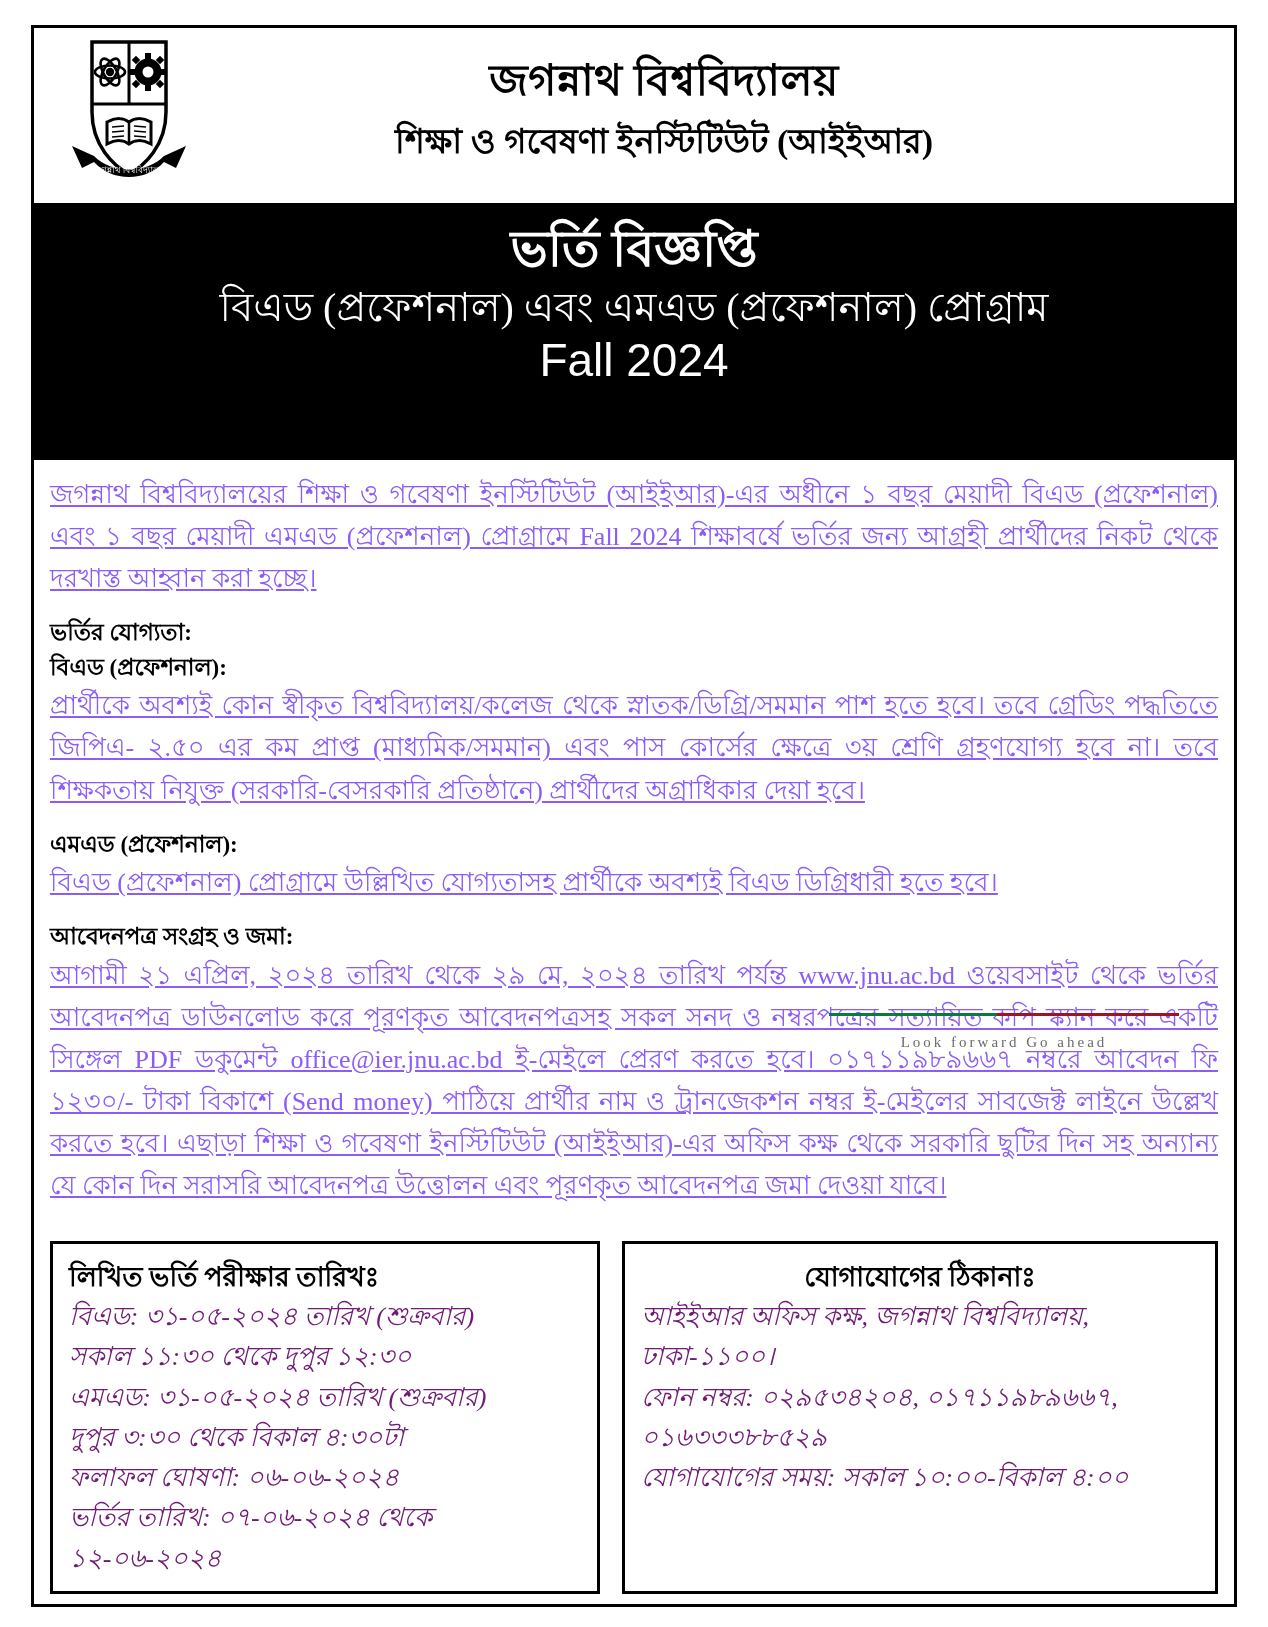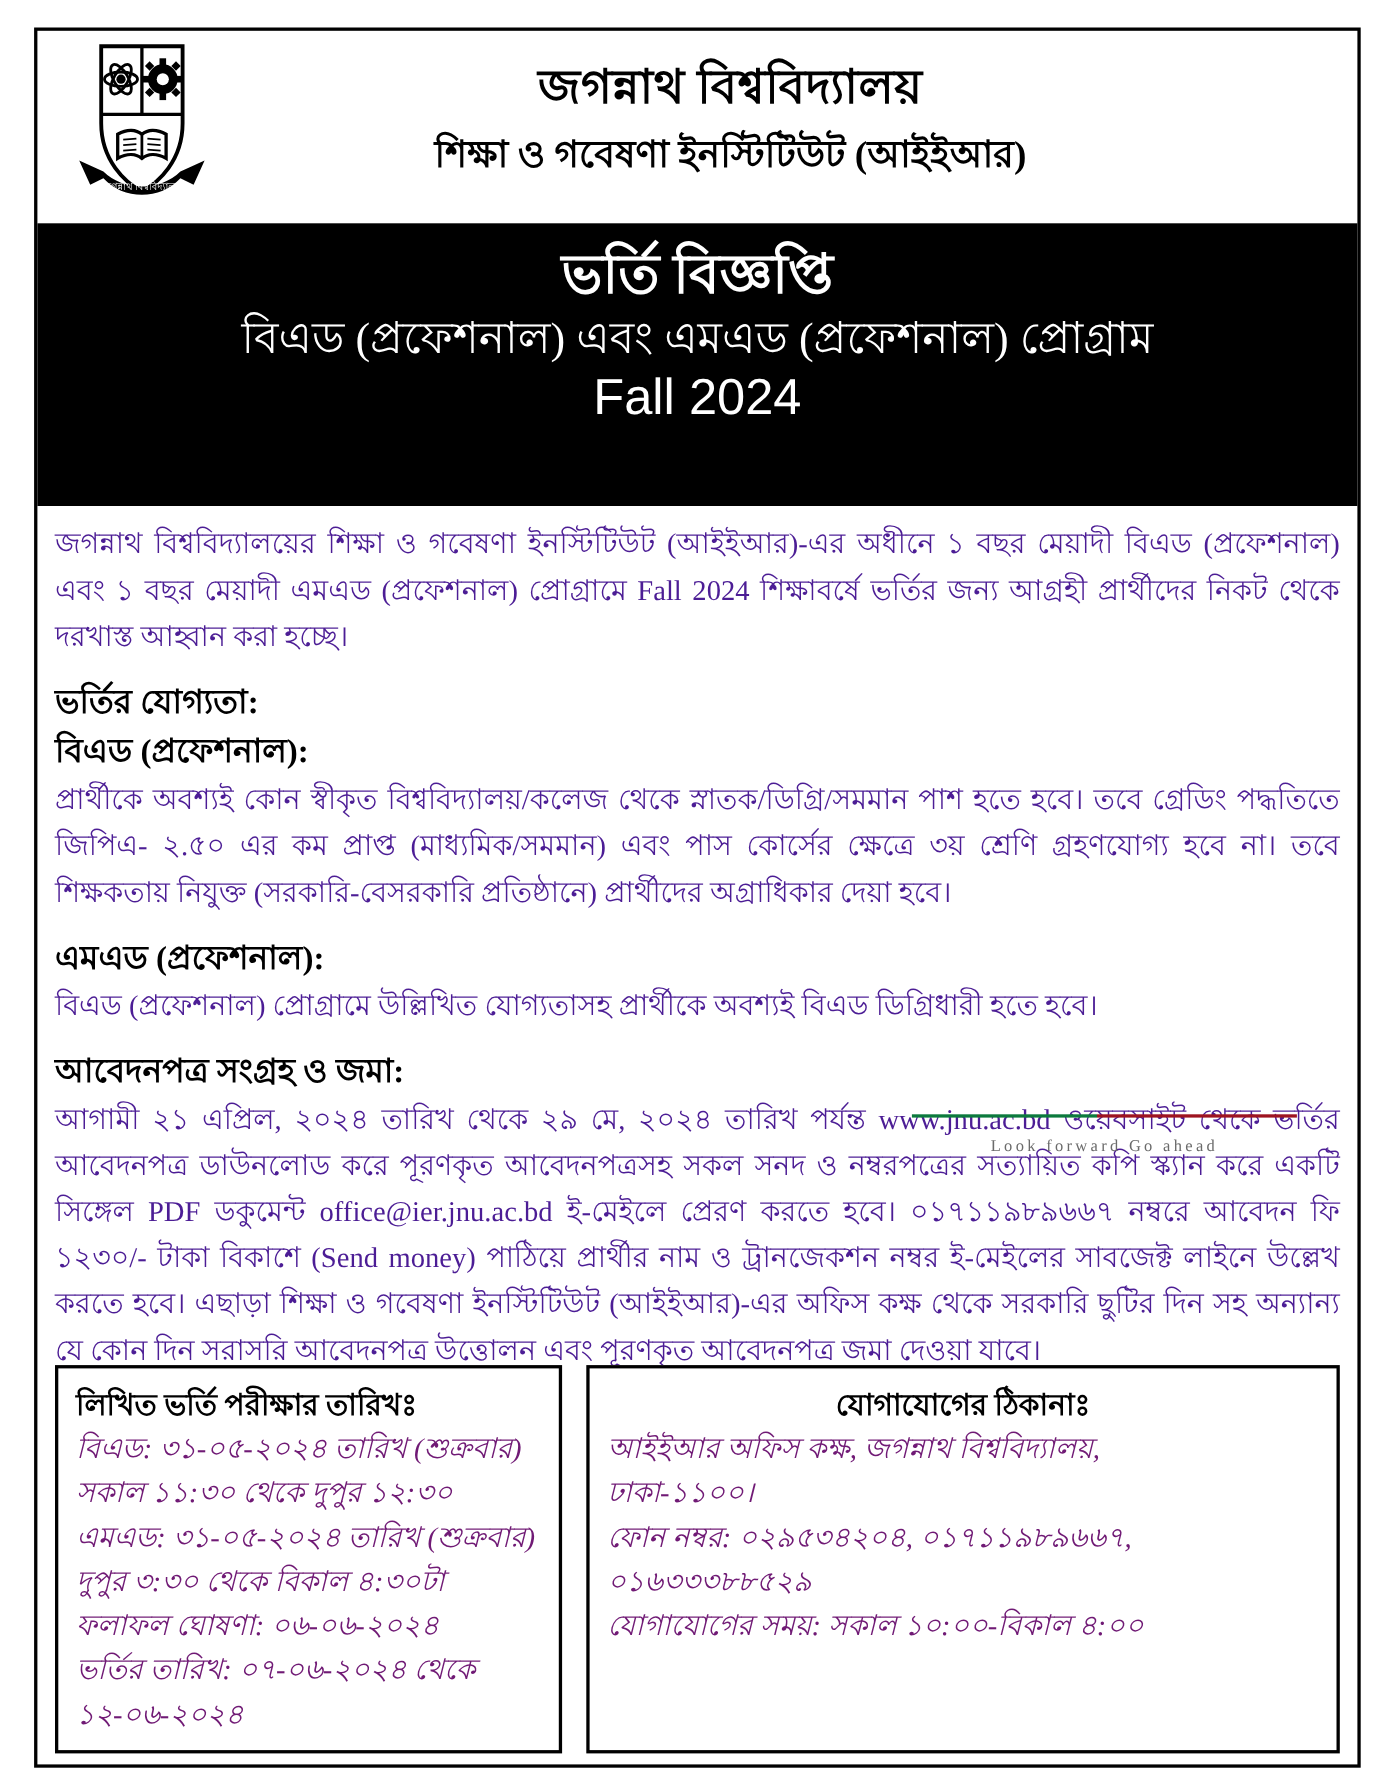--- a/index.html
+++ b/index.html
@@ -96,28 +96,29 @@
 
   
   .body {
     position: relative;
     padding: 14px 16px 0 16px;
   }
   .para {
     font-family: "Liberation Serif", serif;
     font-size: 26px;
     line-height: 1.62;
-    color: #4c1d95;
+    color: #8b5cf6;
     text-align: justify;
     text-justify: inter-word;
+    text-decoration: underline;
   }
   .heading {
     font-family: "Liberation Serif", serif;
     font-weight: bold;
-    font-size: 30px;
+    font-size: 23px;
     line-height: 1.5;
     color: #000;
   }
   .gap-md { height: 16px; }
 
   
   .watermark {
     position: absolute;
     left: 780px;
     top: 552px;
@@ -159,21 +160,21 @@
     bottom: 10px;
     display: flex;
     gap: 22px;
     align-items: stretch;
   }
   .box {
     border: 3px solid #000;
     padding: 14px 16px 12px 16px;
     background: #fff;
   }
-  .box.left { width: 461px; }
+  .box.left { width: 550px; }
   .box.right { flex: 1; }
   .box-title {
     font-family: "Liberation Serif", serif;
     font-weight: bold;
     font-size: 27px;
     line-height: 1.45;
     color: #000;
   }
   .box.right .box-title { text-align: center; }
   .box-line {

